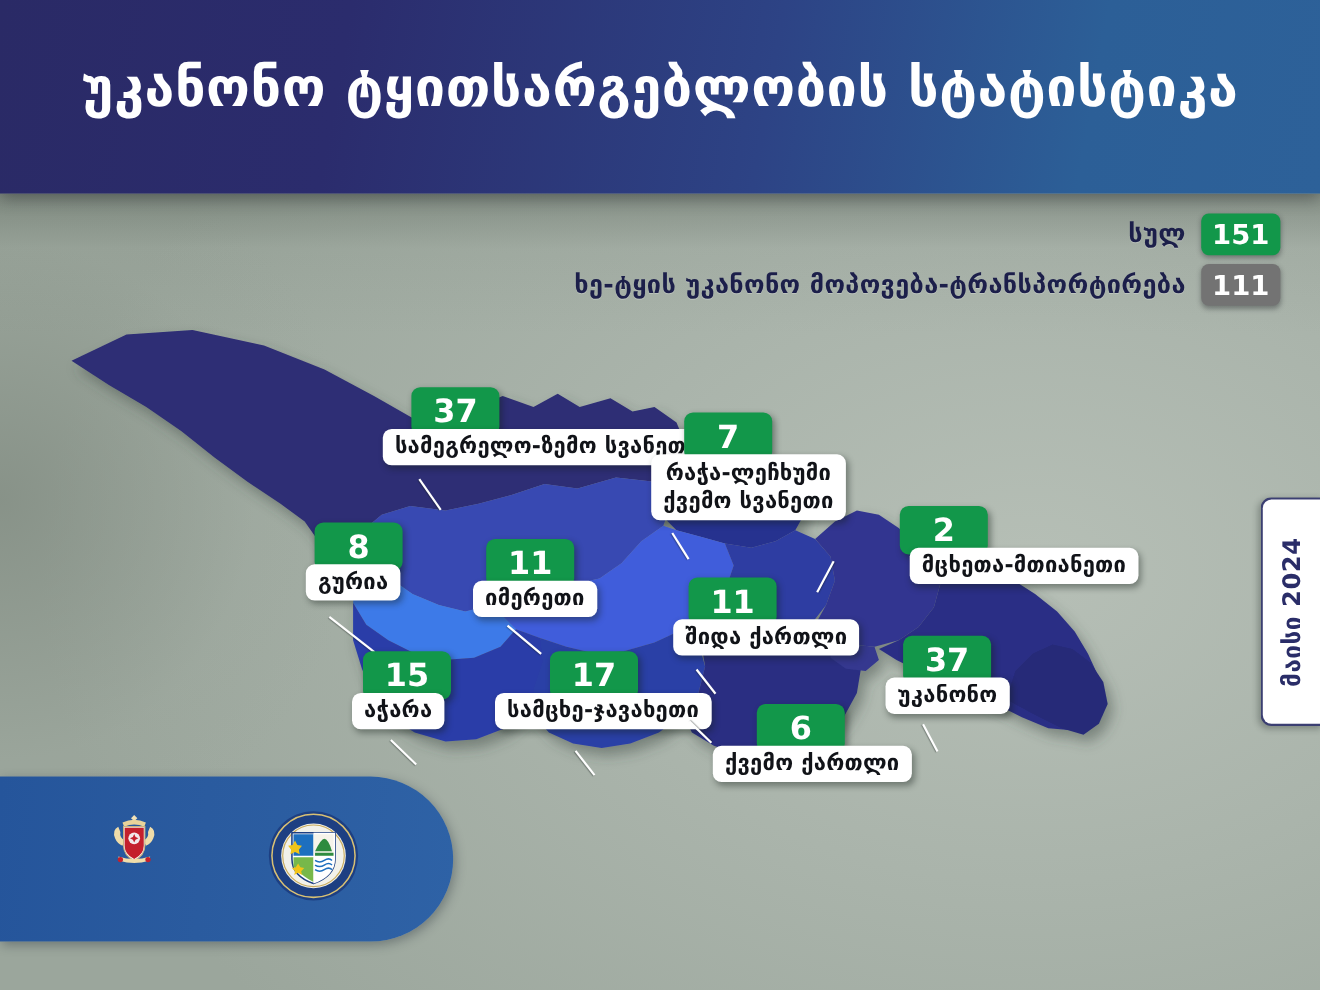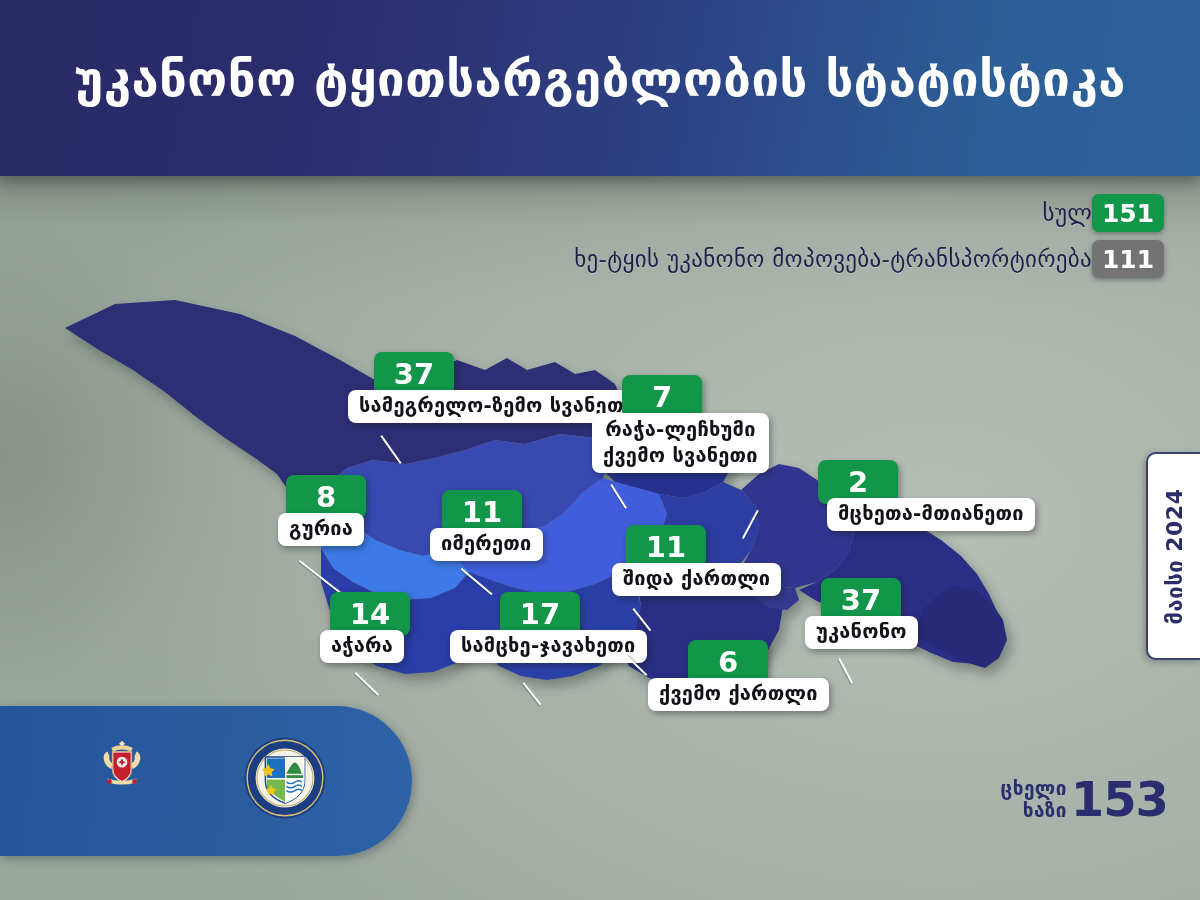--- a/index.html
+++ b/index.html
@@ -37,22 +37,22 @@
     position:absolute;left:0;top:48px;width:1200px;
     text-align:center;color:#ffffff;
     font-size:49px;font-weight:700;letter-spacing:.5px;line-height:64px;
     white-space:nowrap;
   }
 
   
   .totals{position:absolute;right:36px;top:194px;width:800px;}
   .total-row{display:flex;align-items:center;justify-content:flex-end;margin-bottom:8px;}
   .total-label{
-    color:#1c1f4a;font-size:23px;font-weight:400;letter-spacing:.3px;
-    white-space:nowrap;text-shadow:0 1px 0 rgba(255,255,255,.25);
+    color:#1c1f4a;font-size:23px;font-weight:700;letter-spacing:.3px;
+    margin-right:14px;white-space:nowrap;text-shadow:0 1px 0 rgba(255,255,255,.25);
   }
   .total-chip{
     min-width:54px;height:38px;border-radius:7px;
     display:flex;align-items:center;justify-content:center;
     color:#fff;font-size:25px;font-weight:700;padding:0 9px;
     box-shadow:0 2px 5px rgba(25,30,35,.38);
   }
   .chip-green{background:#12974a;}
   .chip-navy{background:#737373;}
 
@@ -238,21 +238,21 @@
   </div>
   <div class="leader" style="left:634px;top:608px;width:28px;transform:rotate(52deg);"></div>
 
   <div class="marker" style="left:805px;top:578px;">
     <div class="m-chip-row" style="margin-left:16px;"><span class="num-chip">37</span></div>
     <div style="margin-top:-6px;"><span class="name-plate">უკანონო</span></div>
   </div>
   <div class="leader" style="left:840px;top:658px;width:28px;transform:rotate(62deg);"></div>
 
   <div class="marker" style="left:320px;top:592px;">
-    <div class="m-chip-row" style="margin-left:10px;"><span class="num-chip">14</span></div>
+    <div class="m-chip-row" style="margin-left:10px;"><span class="num-chip">15</span></div>
     <div style="margin-top:-6px;"><span class="name-plate">აჭარა</span></div>
   </div>
   <div class="leader" style="left:356px;top:672px;width:32px;transform:rotate(44deg);"></div>
 
   <div class="marker" style="left:450px;top:592px;">
     <div class="m-chip-row" style="margin-left:50px;"><span class="num-chip">17</span></div>
     <div style="margin-top:-6px;"><span class="name-plate">სამცხე-ჯავახეთი</span></div>
   </div>
   <div class="leader" style="left:524px;top:682px;width:28px;transform:rotate(52deg);"></div>
 
@@ -296,21 +296,14 @@
     <path d="M36 40 l3 6 l6 1 l-4 5 l1 6 l-6 -3 l-6 3 l1 -6 l-4 -5 l6 -1 Z" fill="#f1c419"></path>
     <path d="M34 62 h26 v32 q-13 -6 -26 -20 Z" fill="#77b84a"></path>
     <path d="M60 62 h26 v12 q-13 14 -26 20 Z" fill="#ffffff"></path>
     <path d="M62 66 q6 4 12 0 q6 -4 10 0" stroke="#1d6fbf" stroke-width="2" fill="none"></path>
     <path d="M62 72 q6 4 12 0 q6 -4 10 0" stroke="#1d6fbf" stroke-width="2" fill="none"></path>
     <path d="M62 78 q6 4 12 0 q6 -4 10 0" stroke="#1d6fbf" stroke-width="2" fill="none"></path>
     <path d="M40 70 l3 5 l5 1 l-4 4 l1 5 l-5 -3 l-5 3 l1 -5 l-4 -4 l5 -1 Z" fill="#f1c419"></path>
   </svg>
 
 
-  <div class="hotline">
-    <div class="hotline-words">
-      <div>ცხელი</div>
-      <div>ხაზი</div>
-    </div>
-    <div class="hotline-num">153</div>
-  </div>
 
 </div>
 
 </body></html>

